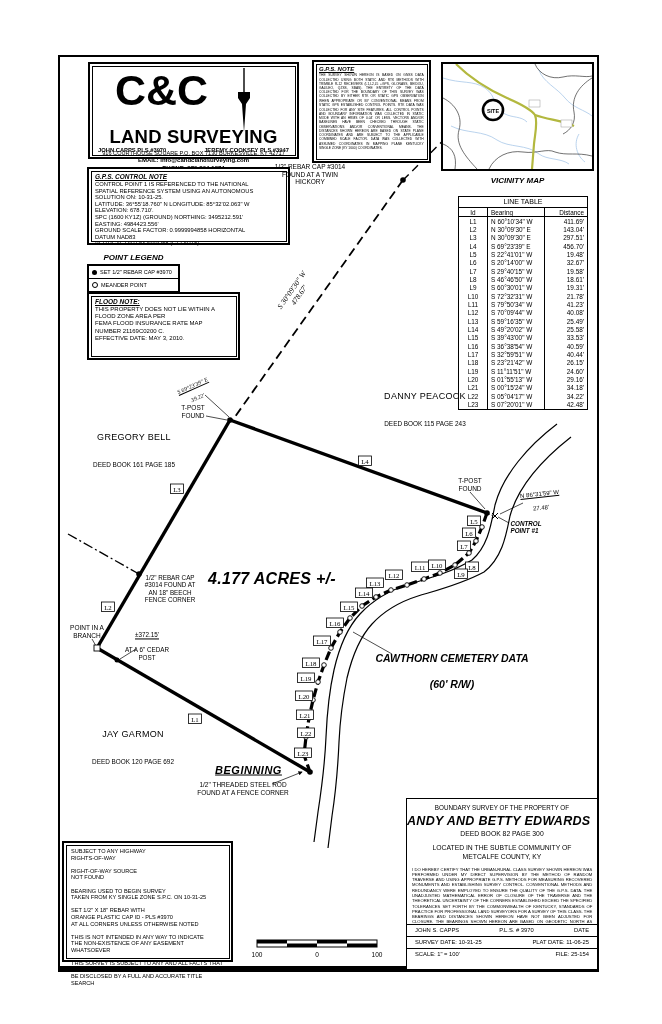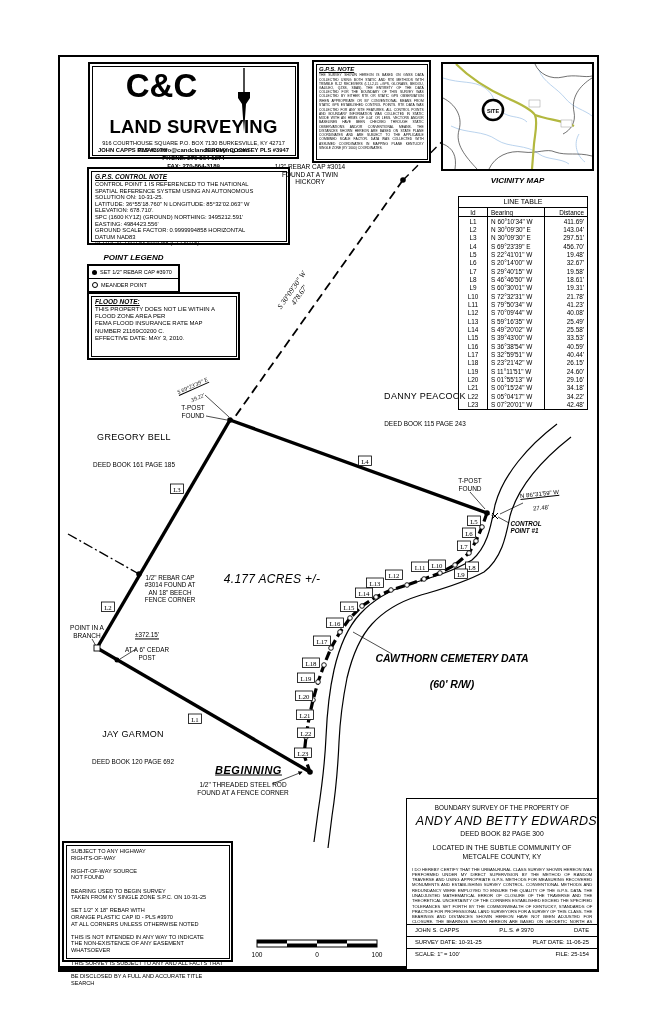--- a/index.html
+++ b/index.html
@@ -5,21 +5,21 @@
   html,body{margin:0;padding:0;background:#fff;}
   #page{position:relative;width:662px;height:1024px;background:#fff;overflow:hidden;
         font-family:"Liberation Sans",sans-serif;color:#000;}
   .abs{position:absolute;box-sizing:border-box;}
   .dbl{border:2px solid #000;}
   .dbl::before{content:"";position:absolute;inset:1.5px;border:1px solid #000;pointer-events:none;}
   
   #frame{left:58px;top:55px;width:541px;height:917px;border:2.5px solid #000;border-bottom:6px solid #000;z-index:0;}
   
   #logo{left:88px;top:62px;width:211px;height:97px;text-align:center;z-index:2;background:#fff;}
-  .logo-cc{font-size:33px;font-weight:bold;letter-spacing:0px;line-height:1;margin-top:5px;margin-right:64px;}
+  .logo-cc{font-size:43px;font-weight:bold;letter-spacing:0px;line-height:1;margin-top:5px;margin-right:64px;}
   .logo-sub{font-size:18.5px;font-weight:bold;letter-spacing:0.2px;line-height:1;margin-top:16px;}
   .logo-addr{font-size:5.6px;margin-top:3px;}
   .logo-contact{font-size:6px;font-weight:bold;line-height:1.35;}
   .logo-names{position:absolute;left:8px;right:8px;bottom:4px;display:flex;justify-content:space-between;font-size:5.8px;font-weight:bold;}
   
   #gpsnote{left:312px;top:60px;width:119px;height:103px;padding:4px 5px;z-index:2;background:#fff;overflow:hidden;}
   .note-title{font-size:6px;font-weight:bold;font-style:italic;text-decoration:underline;margin-bottom:1px;}
   .micro{font-size:7px;line-height:1.3;text-align:justify;transform:scale(0.47);transform-origin:0 0;width:212%;}
   
   #vicinity{left:441px;top:62px;width:153px;height:109px;border:2px solid #000;z-index:2;background:#fff;}
@@ -46,38 +46,38 @@
   #ltable td{padding:0.4px 3px;line-height:1.18;}
   #ltable .c0,#ltable th.h0{text-align:center;border-right:1px solid #000;width:22px;}
   #ltable .c1,#ltable th.h1{border-right:1px solid #000;}
   #ltable .c2,#ltable th.h2{text-align:right;width:36px;}
   
   .pl{position:absolute;transform:translate(-50%,-50%);text-align:center;white-space:pre-line;line-height:1.18;z-index:3;}
   .f65{font-size:6.5px;}
   .f63{font-size:6.3px;}
   .owner .nm{display:block;font-size:9px;letter-spacing:0.3px;}
   .owner .dd{display:block;font-size:6.4px;}
-  .acreage{font-size:12px;font-weight:normal;font-style:italic;letter-spacing:0.3px;}
+  .acreage{font-size:16px;font-weight:bold;font-style:italic;letter-spacing:0.3px;}
   .roadlab{font-size:10.5px;font-weight:bold;font-style:italic;line-height:1.25;}
   .beginning{font-size:11px;font-weight:bold;font-style:italic;text-decoration:underline;letter-spacing:0.5px;padding-left:17px;}
   .cp{font-size:6.3px;font-weight:bold;font-style:italic;text-align:left;line-height:1.1;}
   .rot55{transform:translate(-50%,-50%) rotate(-55deg);font-family:"Liberation Serif",serif;font-style:italic;font-size:7.5px;}
   .rot24{transform:translate(-50%,-50%) rotate(-24deg);font-family:"Liberation Serif",serif;font-style:italic;font-size:5.8px;}
   .rot6{transform:translate(-50%,-50%) rotate(-6deg);font-size:6px;}
   .uline{border-bottom:0.8px solid #000;}
   
   .lbox{fill:#fff;stroke:#000;stroke-width:0.8;}
   .ltext{font:6.8px "Liberation Serif",serif;text-anchor:middle;}
   .mpt{fill:#fff;stroke:#000;stroke-width:0.9;}
   
   .sb-label{position:absolute;font-size:6.5px;transform:translateX(-50%);z-index:2;}
   
   #tblock{left:406px;top:798px;width:192px;height:172px;border:1.5px solid #000;z-index:2;background:#fff;}
   .tb-header{font-size:6.3px;text-align:center;margin-top:5px;}
-  .tb-owner{font-size:12.5px;font-weight:normal;font-style:italic;text-align:right;margin-top:3px;letter-spacing:0.3px;}
+  .tb-owner{font-size:12.5px;font-weight:bold;font-style:italic;text-align:left;margin-top:3px;letter-spacing:0.3px;}
   .tb-deed{font-size:6.8px;text-align:center;margin-top:2px;}
   .tb-loc{font-size:6.8px;text-align:center;margin-top:7px;line-height:1.3;}
   .tb-cert{margin:5px 4px 0 5px;height:57px;overflow:hidden;}
   .tb-cert .micro2{font-size:7px;line-height:1.26;text-align:justify;transform:scale(0.6);transform-origin:0 0;width:166%;}
   .tb-row{border-top:1px solid #000;display:flex;justify-content:space-between;align-items:center;padding:2.5px 8px;font-size:5.8px;}
   
   #notes{left:62px;top:841px;width:171px;height:121px;padding:5px 7px;z-index:2;background:#fff;}
   .notes-body{font-size:5.6px;line-height:1.18;}
 </style>
 </head>

